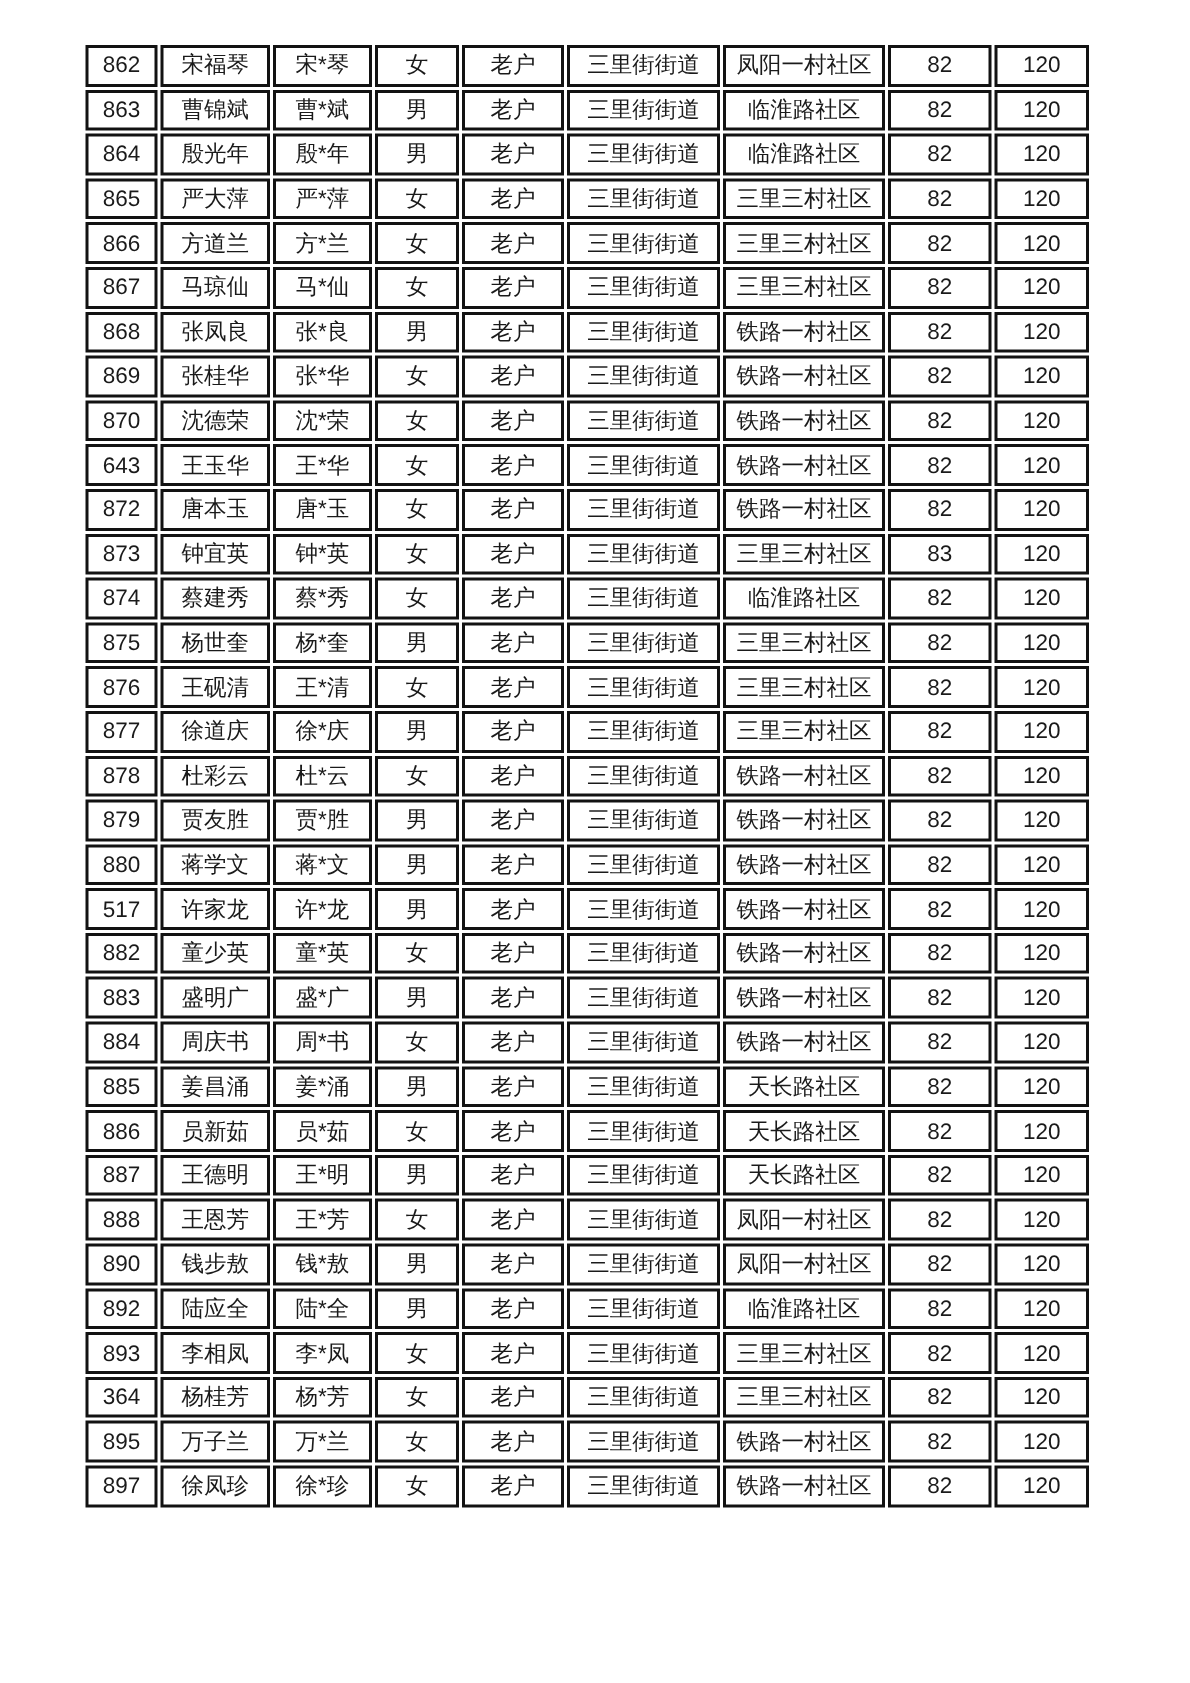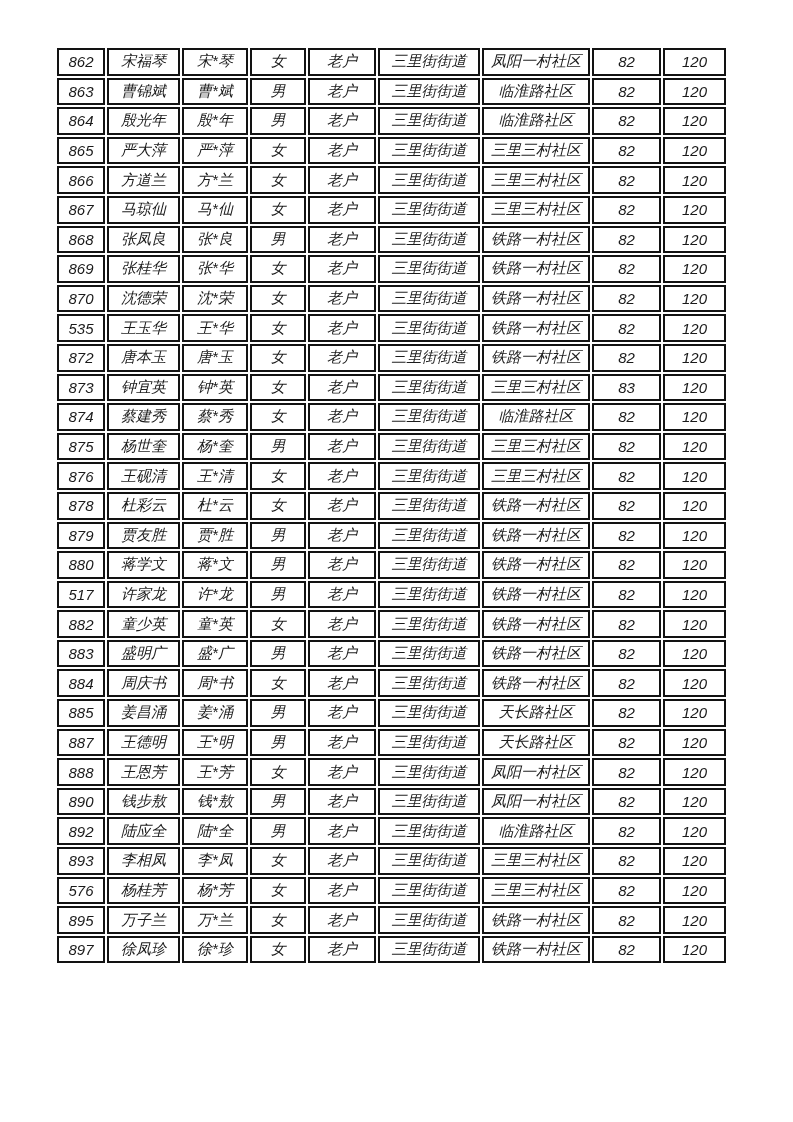--- a/index.html
+++ b/index.html
@@ -13,23 +13,22 @@
   .page {
     position: relative;
     width: 793px;
     height: 1122px;
     background: #ffffff;
   }
   table.roster {
     border-collapse: separate;
     border-spacing: 2px;
     table-layout: fixed;
-    margin: 46px 0 0 55px;
+    margin: 28px 0 0 55px;
     width: 673px;
-    font-style: italic;
   }
   table.roster td {
     border: 2px solid #121212;
     box-sizing: border-box;
     height: 27.6px;
     text-align: center;
     vertical-align: middle;
     font-size: 15px;
     color: #1a1a1a;
     white-space: nowrap;
@@ -159,21 +158,21 @@
           <td>沈德荣</td>
           <td>沈*荣</td>
           <td>女</td>
           <td>老户</td>
           <td>三里街街道</td>
           <td>铁路一村社区</td>
           <td>82</td>
           <td>120</td>
         </tr>
         <tr>
-          <td>535</td>
+          <td>643</td>
           <td>王玉华</td>
           <td>王*华</td>
           <td>女</td>
           <td>老户</td>
           <td>三里街街道</td>
           <td>铁路一村社区</td>
           <td>82</td>
           <td>120</td>
         </tr>
         <tr>
@@ -225,20 +224,31 @@
           <td>王砚清</td>
           <td>王*清</td>
           <td>女</td>
           <td>老户</td>
           <td>三里街街道</td>
           <td>三里三村社区</td>
           <td>82</td>
           <td>120</td>
         </tr>
         <tr>
+          <td>877</td>
+          <td>徐道庆</td>
+          <td>徐*庆</td>
+          <td>男</td>
+          <td>老户</td>
+          <td>三里街街道</td>
+          <td>三里三村社区</td>
+          <td>82</td>
+          <td>120</td>
+        </tr>
+        <tr>
           <td>878</td>
           <td>杜彩云</td>
           <td>杜*云</td>
           <td>女</td>
           <td>老户</td>
           <td>三里街街道</td>
           <td>铁路一村社区</td>
           <td>82</td>
           <td>120</td>
         </tr>
@@ -313,20 +323,31 @@
           <td>姜昌涌</td>
           <td>姜*涌</td>
           <td>男</td>
           <td>老户</td>
           <td>三里街街道</td>
           <td>天长路社区</td>
           <td>82</td>
           <td>120</td>
         </tr>
         <tr>
+          <td>886</td>
+          <td>员新茹</td>
+          <td>员*茹</td>
+          <td>女</td>
+          <td>老户</td>
+          <td>三里街街道</td>
+          <td>天长路社区</td>
+          <td>82</td>
+          <td>120</td>
+        </tr>
+        <tr>
           <td>887</td>
           <td>王德明</td>
           <td>王*明</td>
           <td>男</td>
           <td>老户</td>
           <td>三里街街道</td>
           <td>天长路社区</td>
           <td>82</td>
           <td>120</td>
         </tr>
@@ -368,21 +389,21 @@
           <td>李相凤</td>
           <td>李*凤</td>
           <td>女</td>
           <td>老户</td>
           <td>三里街街道</td>
           <td>三里三村社区</td>
           <td>82</td>
           <td>120</td>
         </tr>
         <tr>
-          <td>576</td>
+          <td>364</td>
           <td>杨桂芳</td>
           <td>杨*芳</td>
           <td>女</td>
           <td>老户</td>
           <td>三里街街道</td>
           <td>三里三村社区</td>
           <td>82</td>
           <td>120</td>
         </tr>
         <tr>

